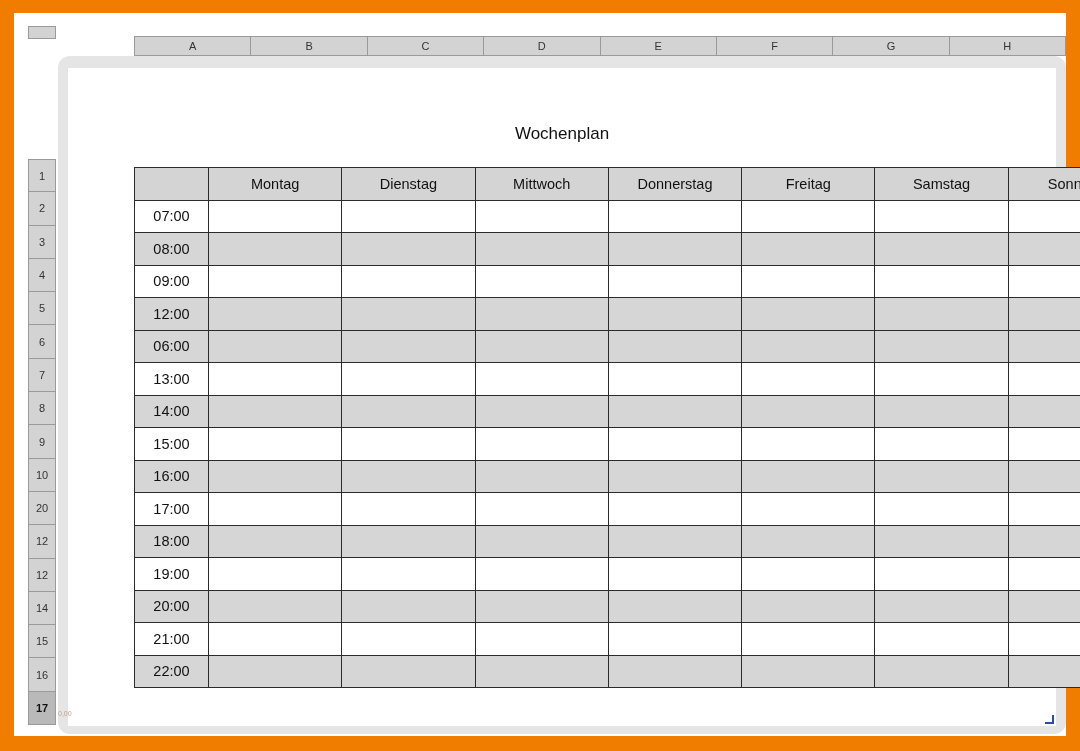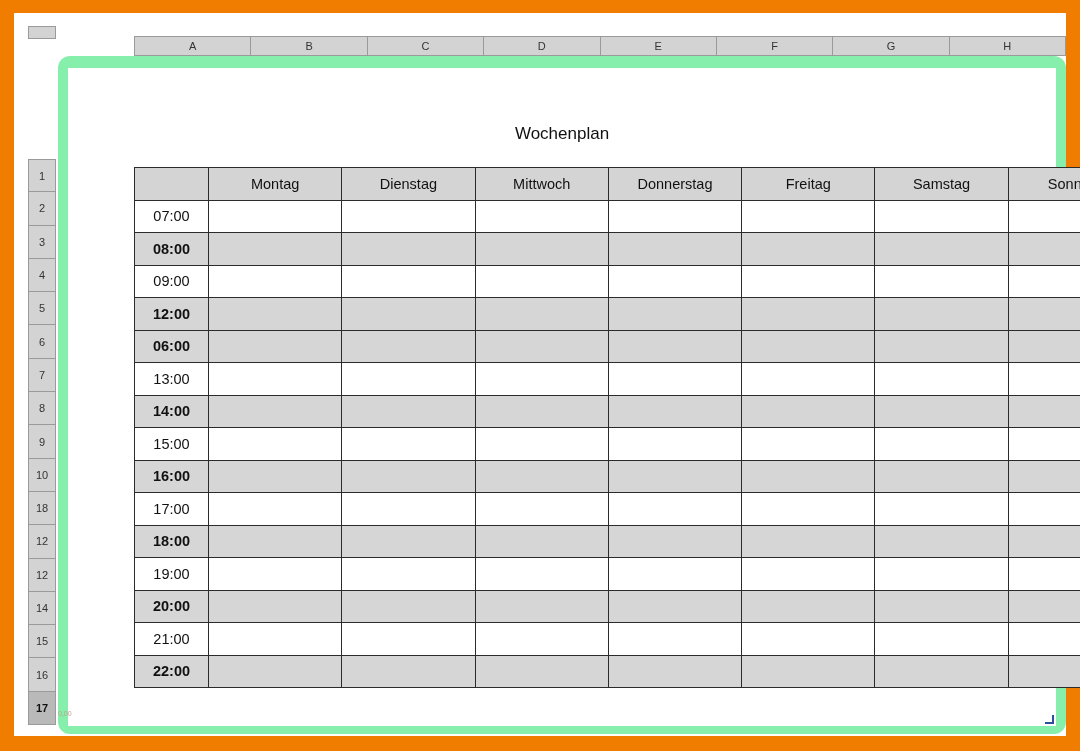--- a/index.html
+++ b/index.html
@@ -88,21 +88,21 @@
     background: #b9b9b9;
     font-weight: bold;
     color: #111;
   }
 
   
   .page-plate {
     position: absolute;
     left: 44px; top: 43px;
     width: 1008px; height: 678px;
-    background: #86efac;
+    background: #e5e5e5;
     box-sizing: border-box;
     border-radius: 12px;
   }
   .page-white {
     position: absolute;
     left: 10px; top: 12px;
     width: 988px; height: 658px;
     background: #ffffff;
     box-sizing: border-box;
   }
@@ -134,21 +134,21 @@
     font-size: 14.5px;
     color: #111;
     text-align: center;
     vertical-align: middle;
     background: #ffffff;
   }
   .planner .hdr-blank { width: 74px; background: #d4d4d4; }
   .planner th.day { background: #d4d4d4; font-size: 14.5px; }
   .planner td.timecell { width: 74px; background: #ffffff; margin-left: 8px; }
   .planner tr.shaded td { background: #d6d6d6; }
-  .planner tr.shaded td.timecell { background: #d6d6d6; font-weight: bold; }
+  .planner tr.shaded td.timecell { background: #d6d6d6; }
 
   
   .resize-handle {
     position: absolute;
     right: 2px; bottom: 2px;
     width: 7px; height: 7px;
     border-right: 2px solid #2b4f9c;
     border-bottom: 2px solid #2b4f9c;
   }
 
@@ -353,21 +353,21 @@
         <div class="row-head">1</div>
         <div class="row-head">2</div>
         <div class="row-head">3</div>
         <div class="row-head">4</div>
         <div class="row-head">5</div>
         <div class="row-head">6</div>
         <div class="row-head">7</div>
         <div class="row-head">8</div>
         <div class="row-head">9</div>
         <div class="row-head">10</div>
-        <div class="row-head">18</div>
+        <div class="row-head">20</div>
         <div class="row-head">12</div>
         <div class="row-head">12</div>
         <div class="row-head">14</div>
         <div class="row-head">15</div>
         <div class="row-head">16</div>
         <div class="row-head active">17</div>
       </div>
     <div class="corner-box"></div>
     <div class="micro-status">0,00</div>
 

